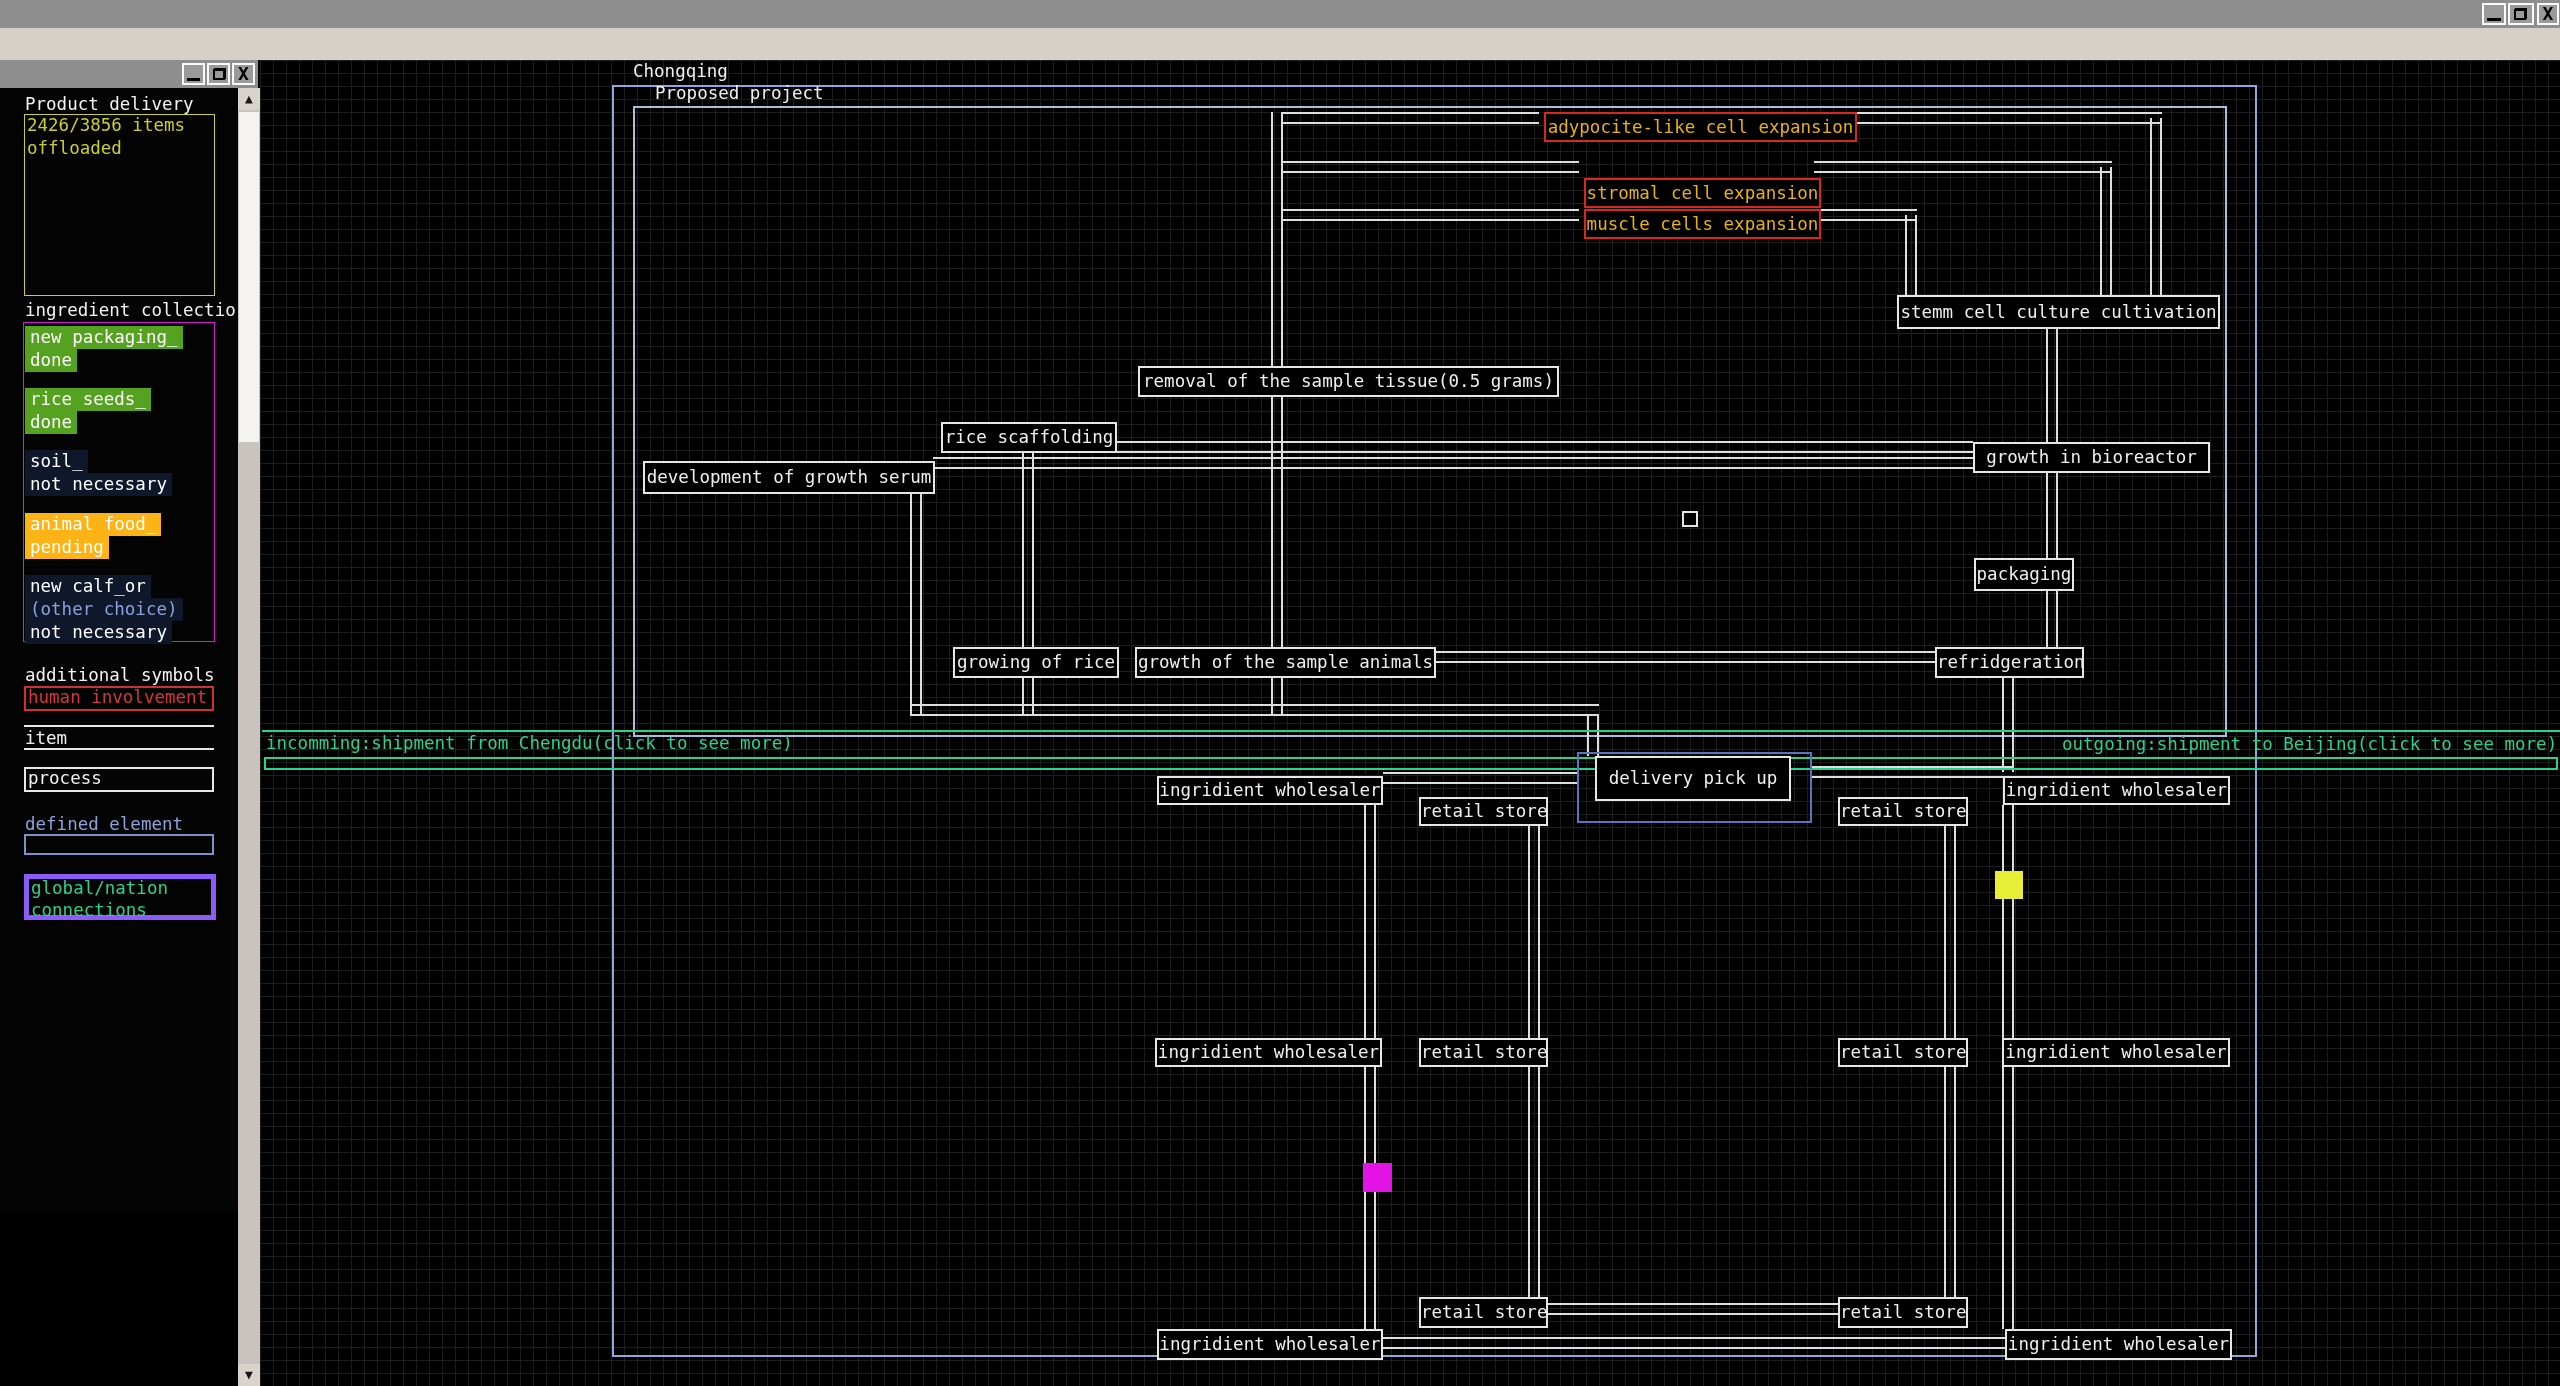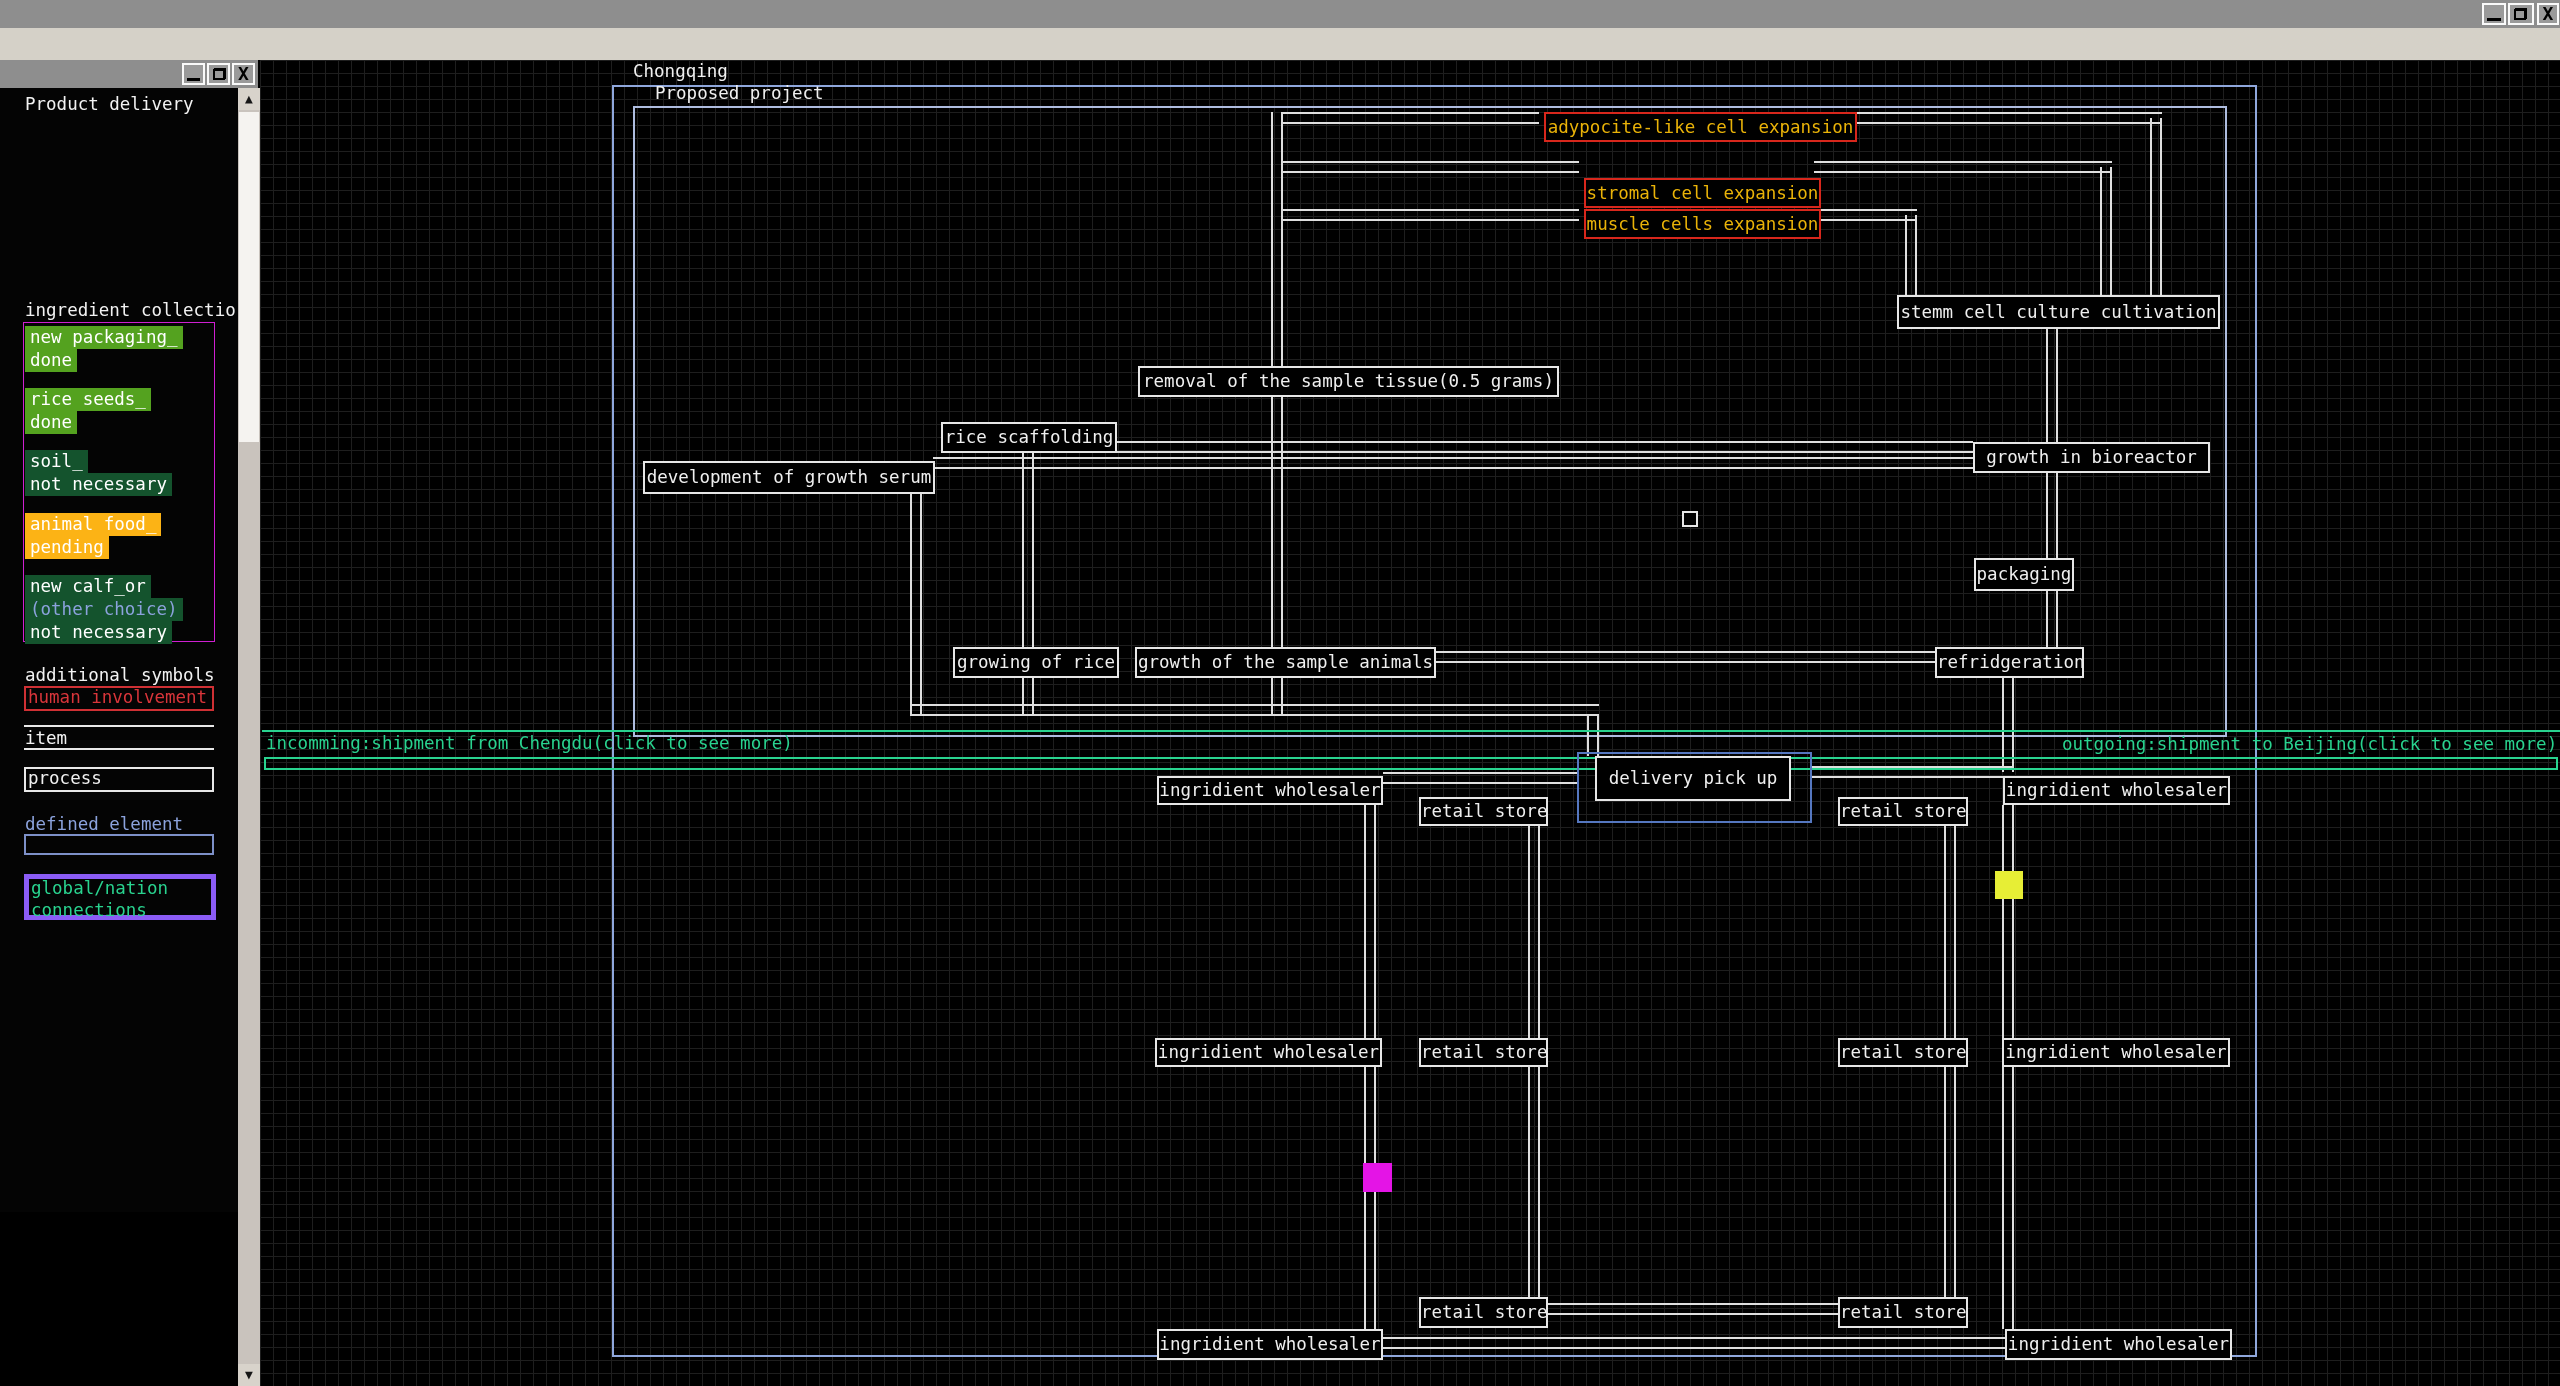--- a/index.html
+++ b/index.html
@@ -15,21 +15,21 @@
   .restoreglyph{position:absolute;left:4px;top:3px;width:13px;height:12px;}
   .restoreglyph .b1{position:absolute;right:0;top:0;width:8px;height:7px;border:2px solid #000;background:transparent;}
   .restoreglyph .b2{position:absolute;left:0;bottom:0;width:8px;height:7px;border:2px solid #000;background:#9a9a9a;}
   .xglyph{position:absolute;left:0;right:0;top:1px;font-size:18px;font-weight:bold;}
   
   .side-titlebar{position:absolute;left:0;top:60px;width:258px;height:28px;background:#8e8e8e;}
   .sidebar{position:absolute;left:0;top:88px;width:238px;height:1124px;background:#040404;}
   .heading{position:absolute;left:25px;color:#f2f2f2;}
   .tag{display:table;padding:0 5px;line-height:23px;color:#fff;white-space:nowrap;}
   .tag.green{background:#54a21f;}
-  .tag.pink{background:#14532d;}
+  .tag.pink{background:#0f172a;}
   .tag.orange{background:#fcb315;}
   .tag.pink .blue, .bluetext{color:#8ba2dc;}
   .ing{position:absolute;left:25px;}
   .outline{position:absolute;box-sizing:border-box;background:transparent;}
   
   .scrollbar{position:absolute;left:238px;top:88px;width:22px;height:1298px;background:#c9c3bd;}
   .scrollbtn{position:absolute;left:0;width:22px;height:22px;background:#d8d3cb;color:#161616;
              font-size:13px;text-align:center;line-height:22px;}
   .scrollthumb{position:absolute;left:1px;top:24px;width:20px;height:330px;background:#f5f3f0;}
   
@@ -78,20 +78,24 @@
         <span class="b1"></span>
         <span class="b2"></span>
       </span>
   </div>
   <div class="winbtn" style="left:232px;top:63px;width:23px;height:22px;">
     <span class="xglyph">X</span>
   </div>
 
   <div class="sidebar">
     <div class="heading" style="top:6px;">Product delivery</div>
+    <div class="outline" style="left:24px;top:26px;width:191px;height:182px;border:1px solid #c9cf2e;">
+      <div style="position:absolute;left:2px;top:0;color:#c9cf2e;">2426/3856 items</div>
+      <div style="position:absolute;left:2px;top:23px;color:#c9cf2e;">offloaded</div>
+    </div>
     <div class="heading" style="top:212px;">ingredient collectio</div>
     <div class="outline" style="left:23px;top:234px;width:192px;height:320px;border:1px solid #cf1fd1;"></div>
 
     <div class="ing" style="top:238px;">
       <span class="tag green">new packaging_</span>
       <span class="tag green">done</span>
     </div>
     <div class="ing" style="top:300px;">
       <span class="tag green">rice seeds_</span>
       <span class="tag green">done</span>

